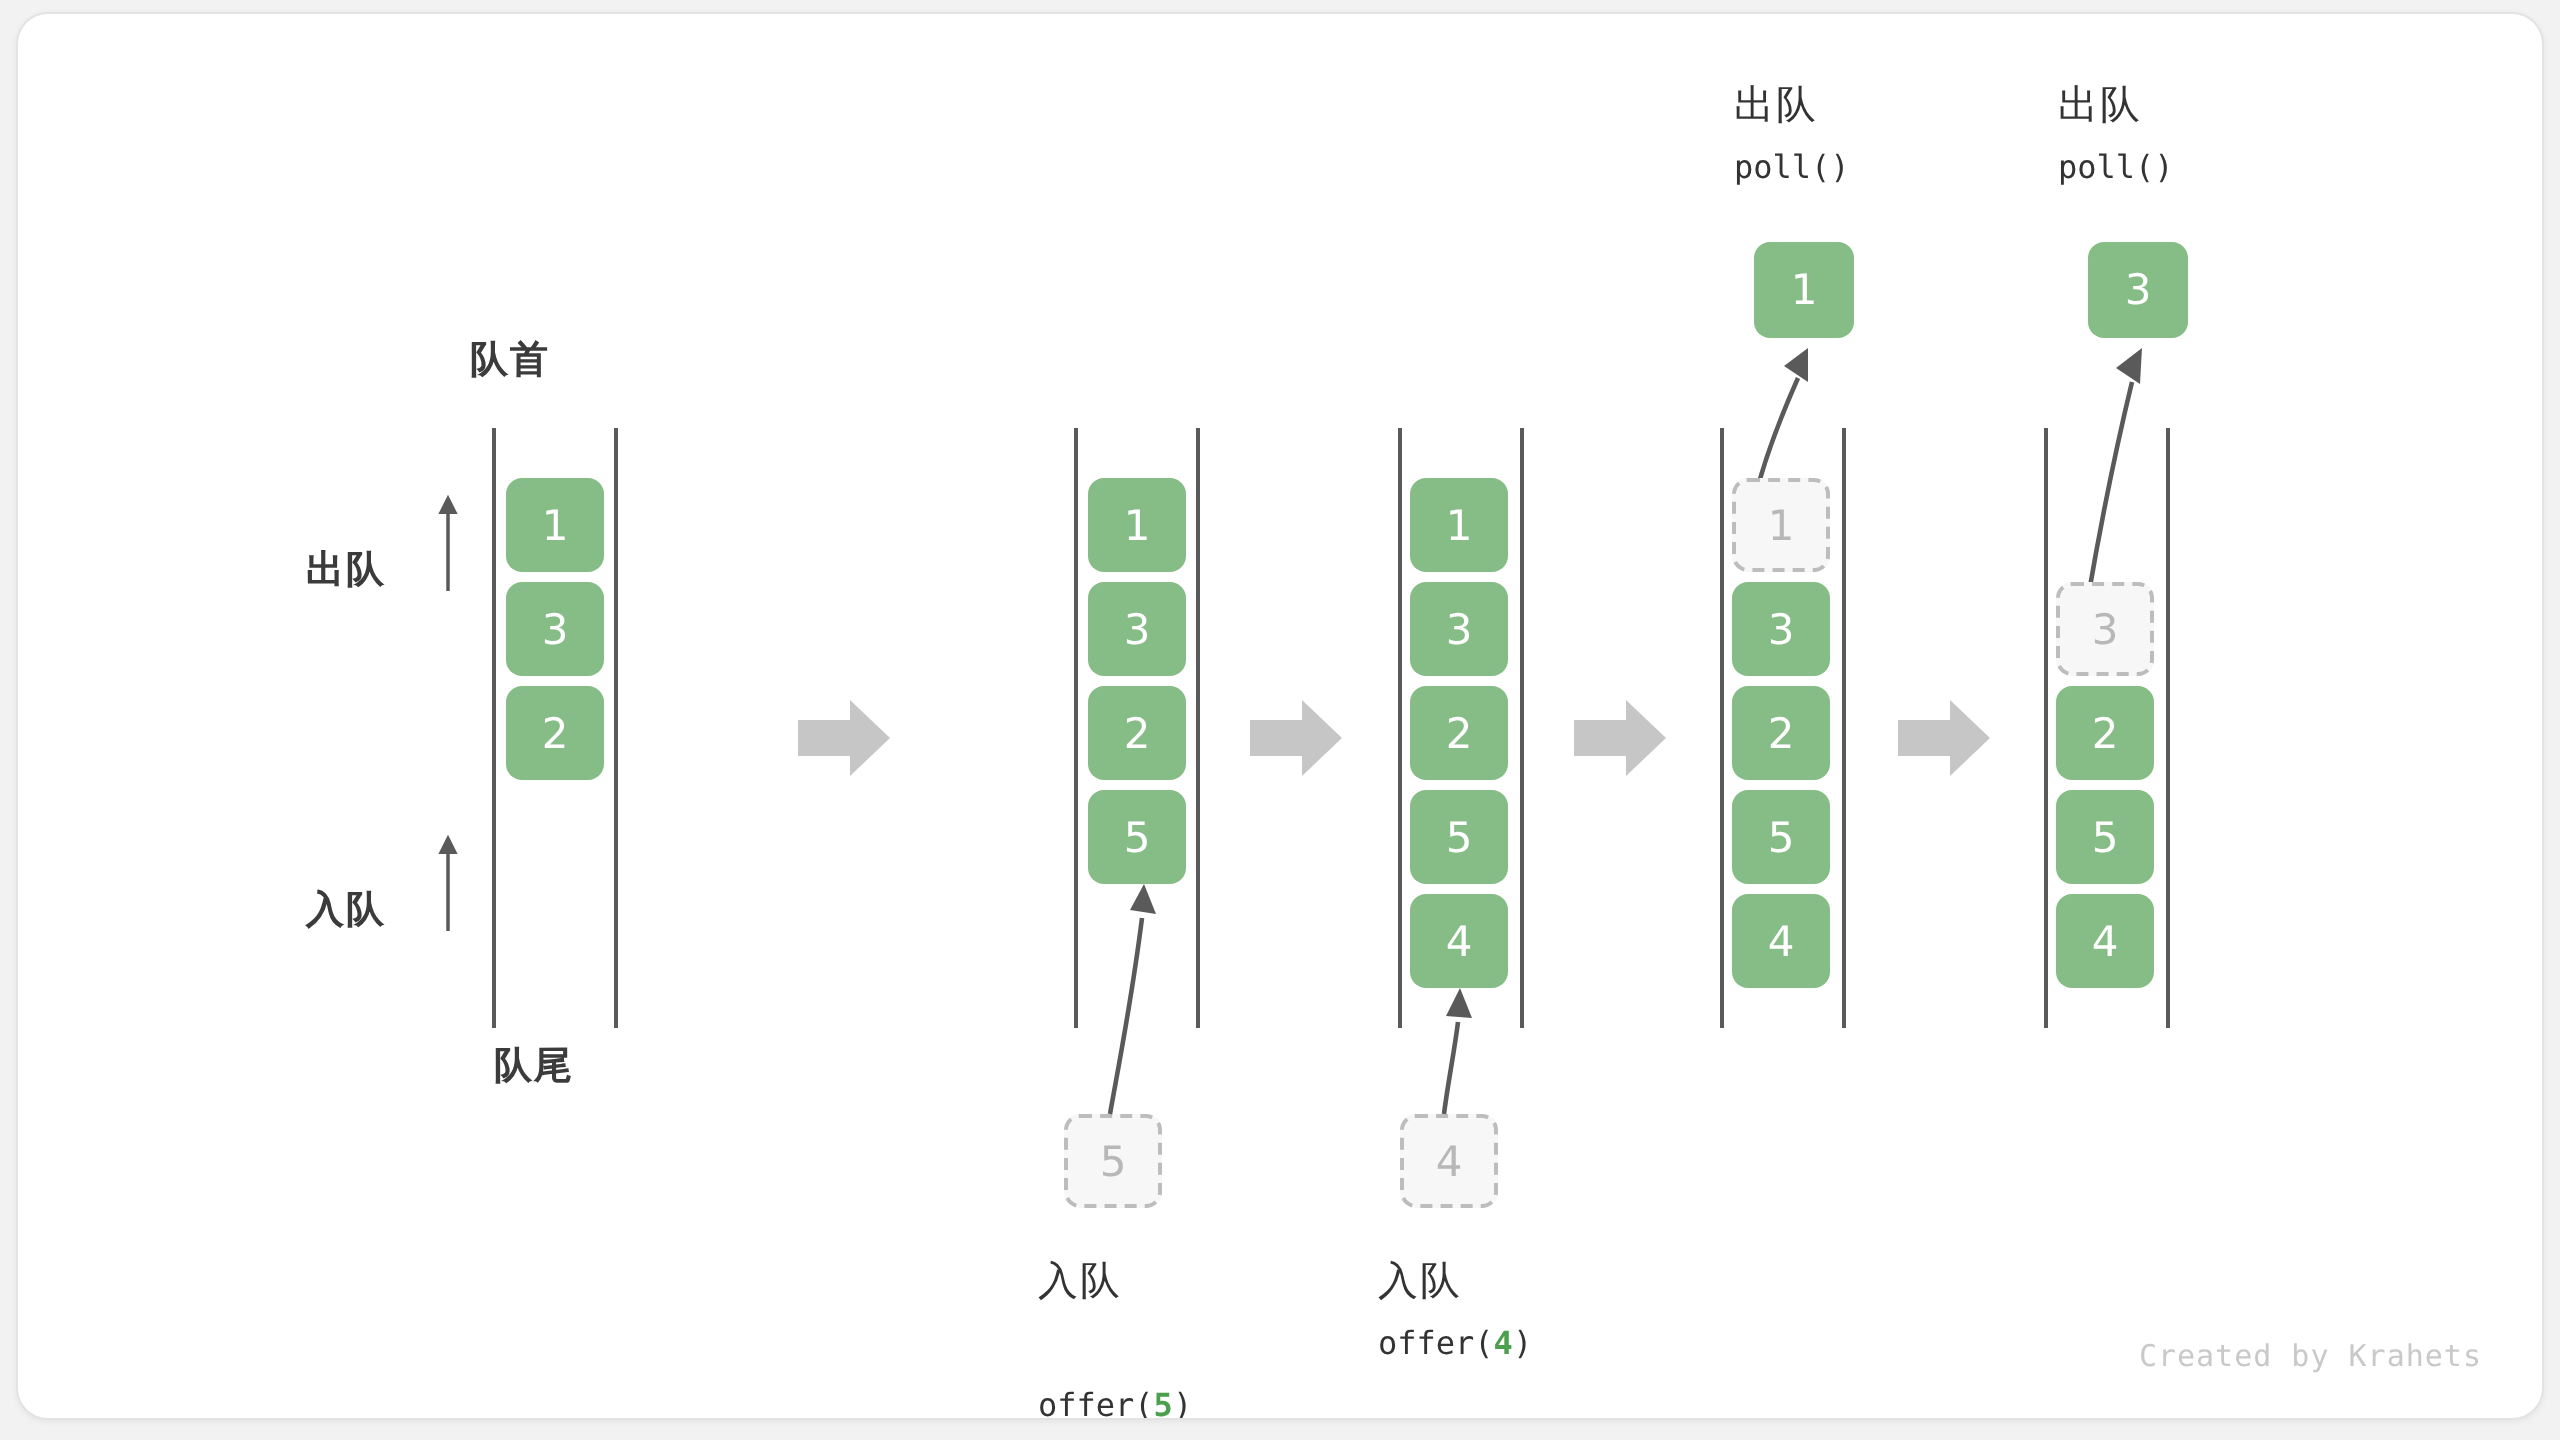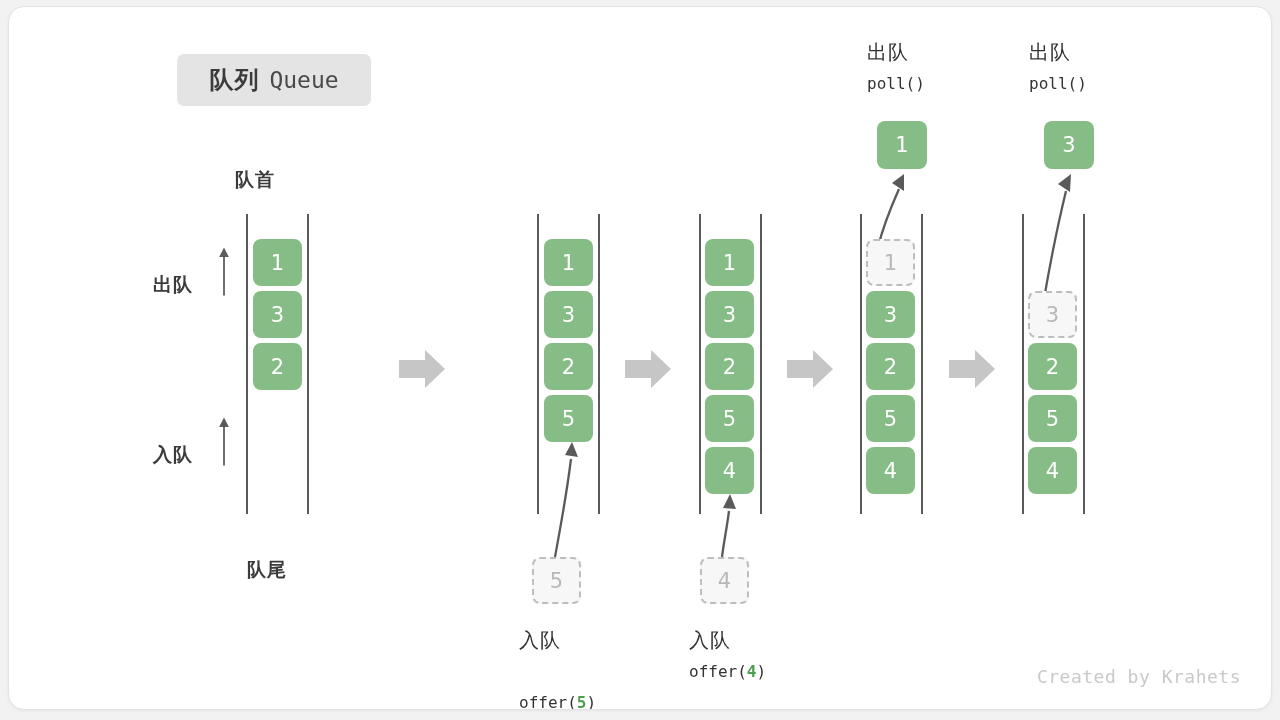--- a/index.html
+++ b/index.html
@@ -134,39 +134,35 @@
   .curve {
     position: absolute;
     pointer-events: none;
   }
 
   
   .credit {
     position: absolute;
     right: 30px;
     bottom: 22px;
-    font-size: 18px;
+    font-size: 15px;
     color: #c9c9c9;
     font-family: "DejaVu Sans Mono", "Liberation Mono", monospace;
     letter-spacing: 0.5px;
   }
 </style>
 </head>
 <body>
 
 <div id="canvas">
   <div class="card">
 
-    <div class="title-badge">
-      <span class="title-cn">队列</span>
-      <span class="title-en">Queue</span>
-    </div>
 
     <div class="lbl lbl-bold" style="left:226px; top:160px;">队首</div>
-    <div class="lbl lbl-bold" style="left:238px; top:550px;text-align:center;">队尾</div>
+    <div class="lbl lbl-bold" style="left:238px; top:513px;text-align:center;">队尾</div>
 
     <div class="lbl lbl-bold" style="left:144px; top:265px;">出队</div>
     <div class="lbl lbl-bold" style="left:144px; top:435px;">入队</div>
 
     <svg class="uparrow" style="left:208px; top:236px;" width="16" height="56" viewBox="0 0 16 56">
       <line x1="8" y1="56" x2="8" y2="8" stroke="#5a5a5a" stroke-width="2"></line>
       <path d="M8 1 L13.5 12 L2.5 12 Z" fill="#5a5a5a"></path>
     </svg>
 
     <svg class="uparrow" style="left:208px; top:406px;" width="16" height="56" viewBox="0 0 16 56">

